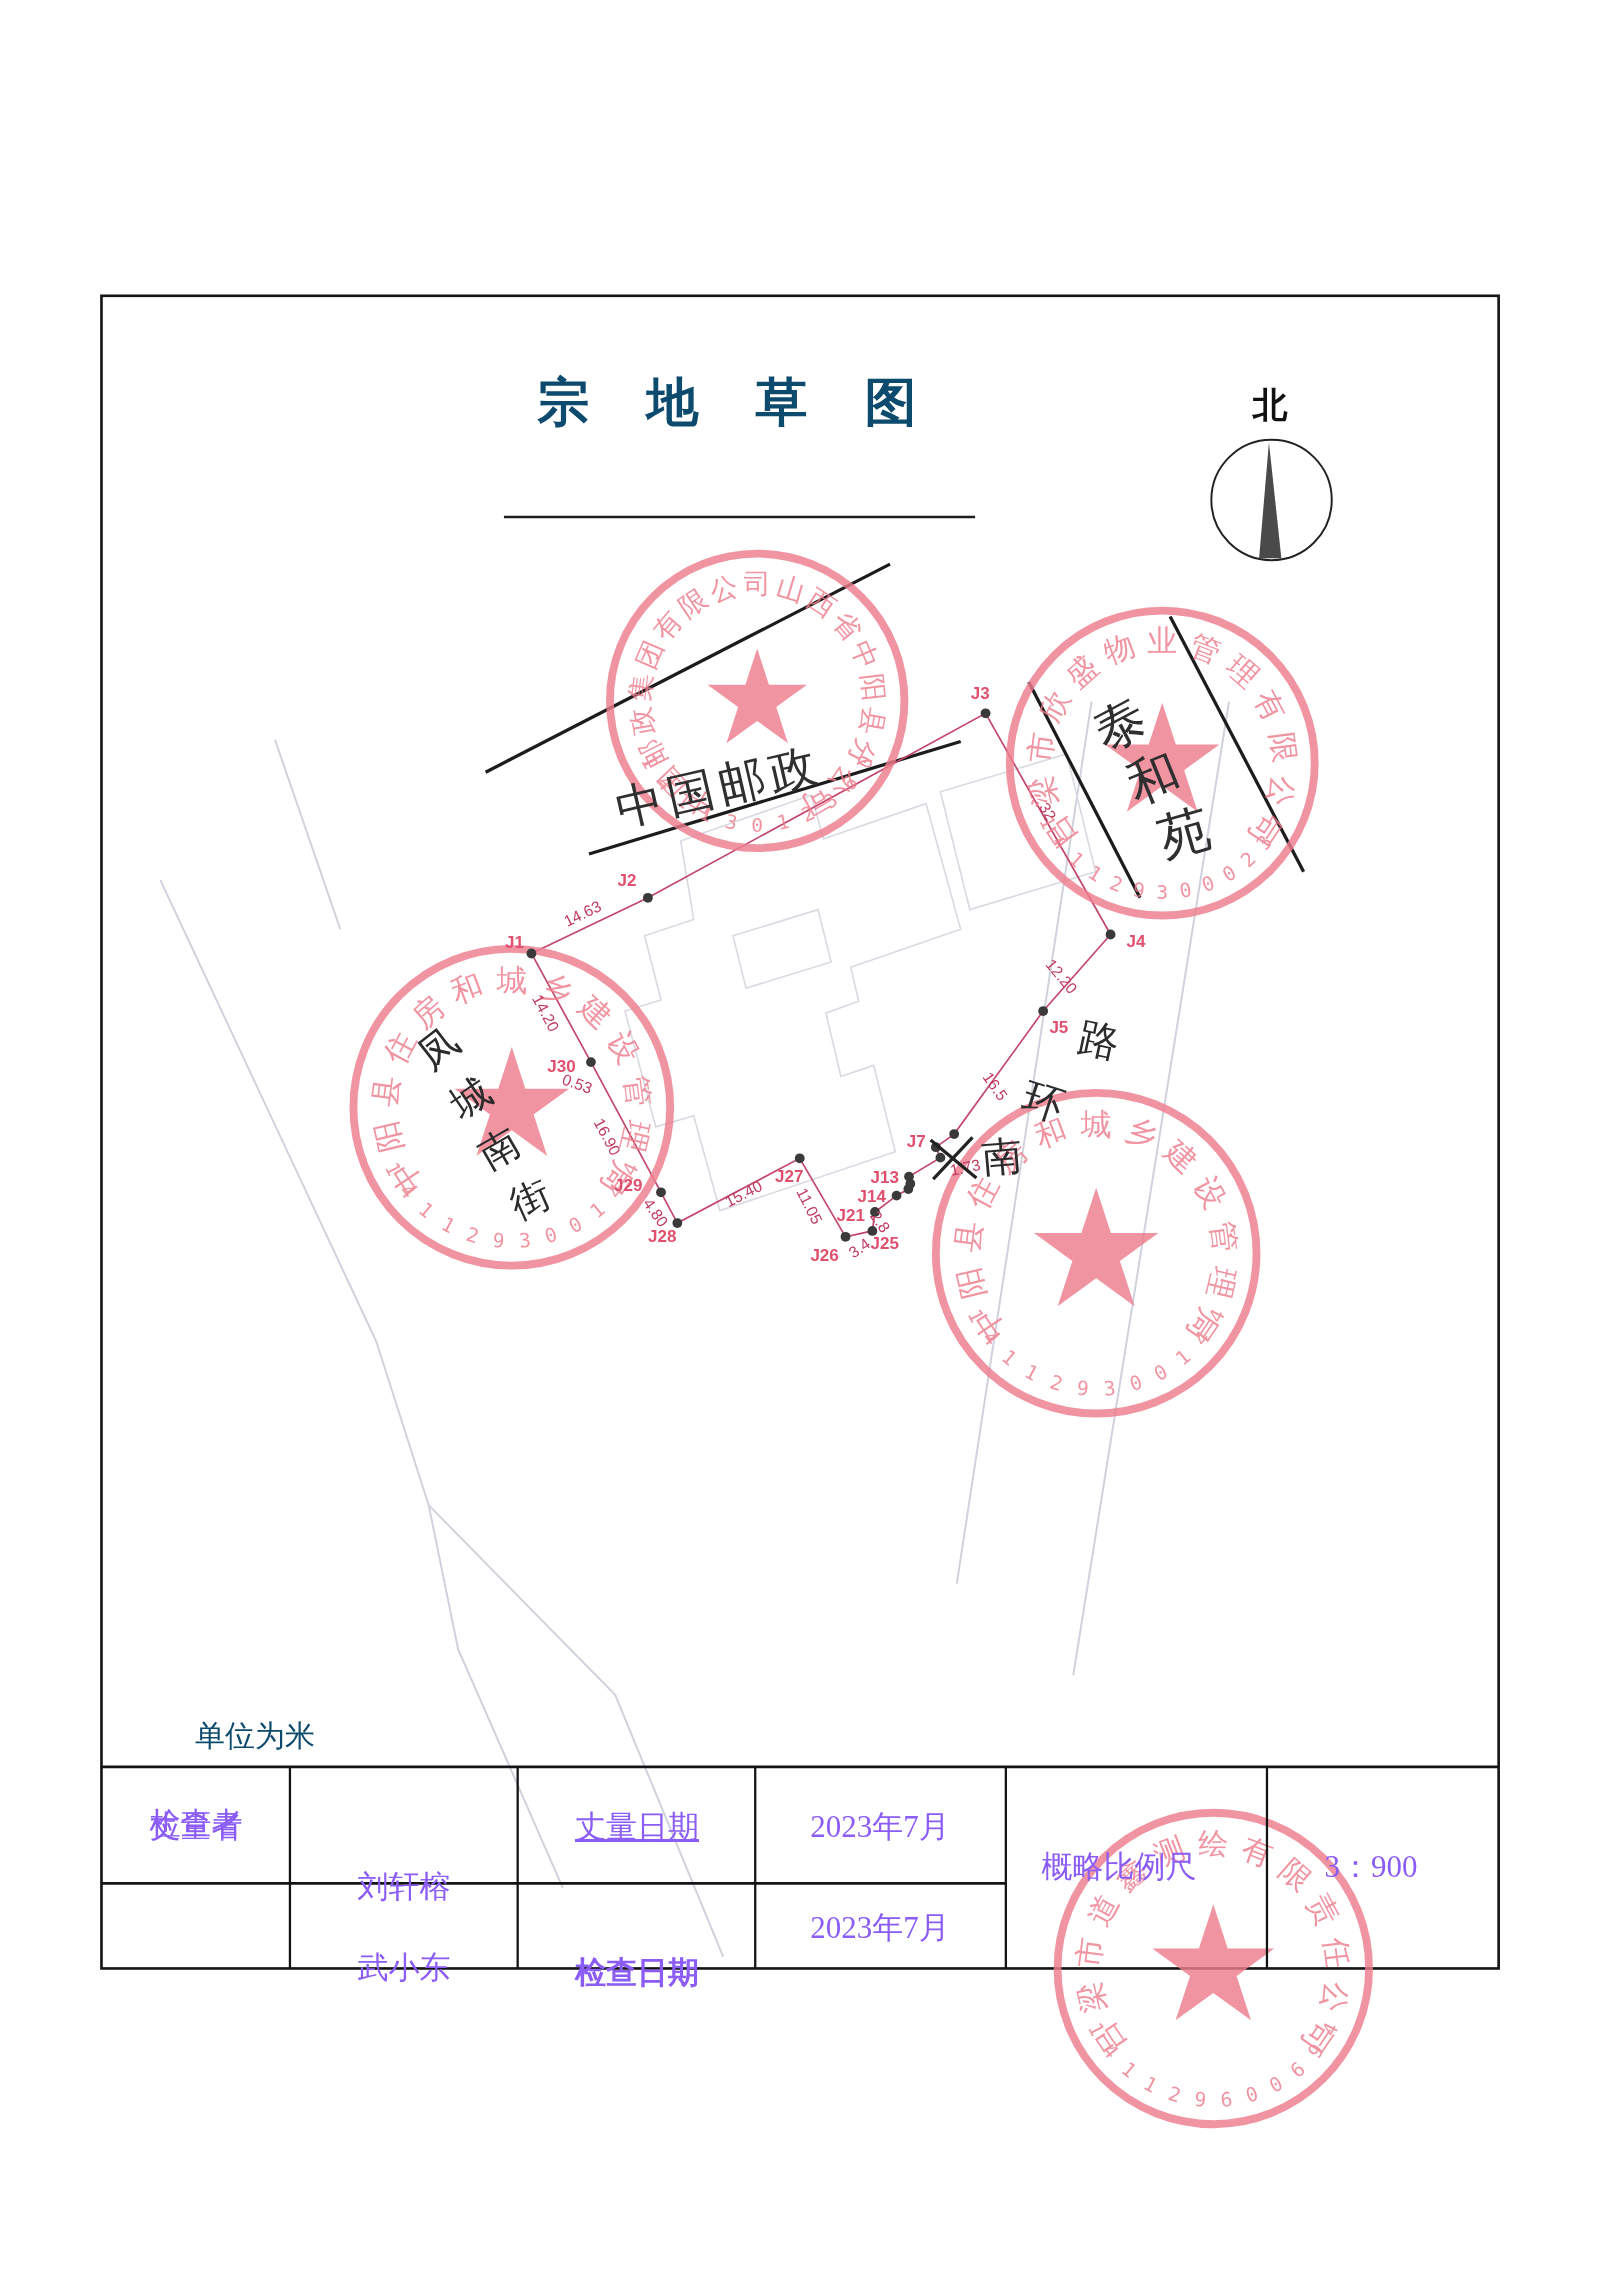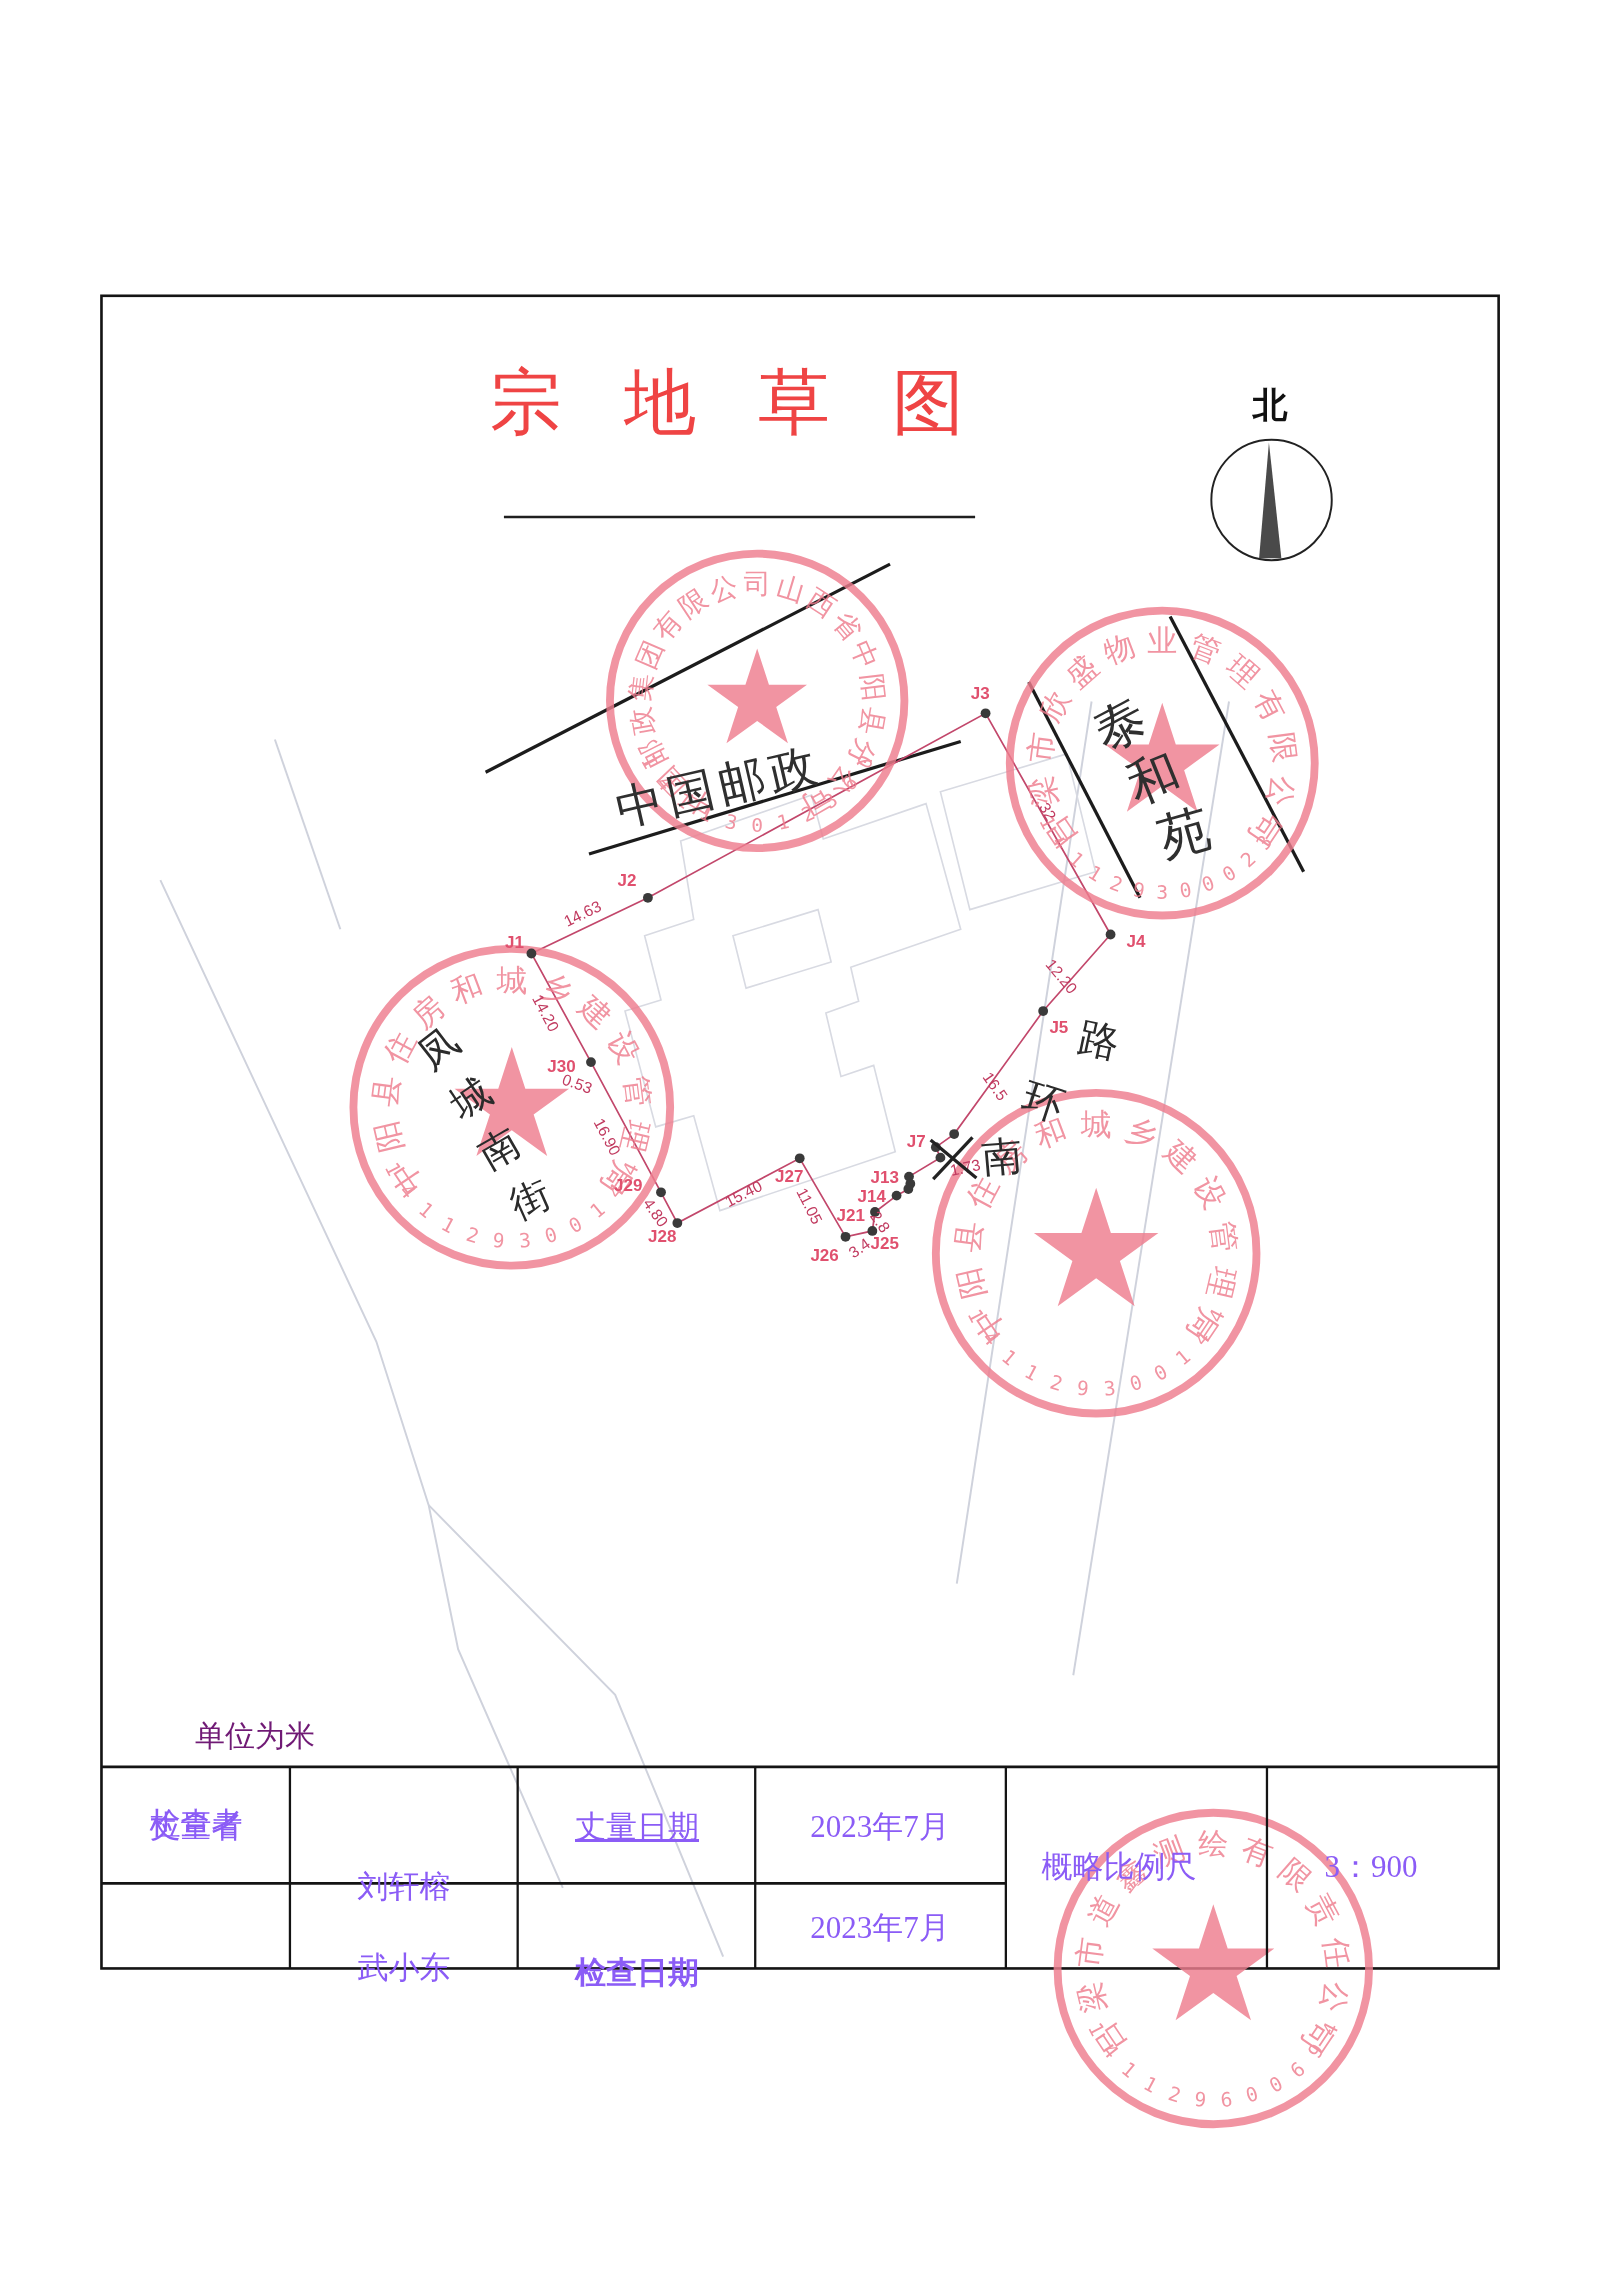--- a/index.html
+++ b/index.html
@@ -1,22 +1,22 @@
 <!DOCTYPE html>
 <html style="font-size:10.5px"><head>
 <meta charset="utf-8">
 <style>
   html,body{margin:0;padding:0;background:#ffffff;}
   #page{position:relative;width:1623px;height:2295px;background:#ffffff;overflow:hidden;
         font-family:"Liberation Serif","DejaVu Serif",serif;}
   .abs{position:absolute;}
   .ctr{transform:translate(-50%,-50%);}
-  #title{font-size:72px;color:#ef4444;letter-spacing:22px;white-space:nowrap;font-weight:400;}
+  #title{font-size:52px;color:#0c4a6e;letter-spacing:22px;white-space:nowrap;font-weight:700;}
   #north-label{font-size:35px;color:#111;font-weight:700;}
-  #unit-note{font-size:30px;color:#701a75;}
+  #unit-note{font-size:30px;color:#0c4a6e;}
   .cell{font-size:31px;color:#8b5cf6;white-space:nowrap;}
   #svgwrap{position:absolute;left:0;top:0;width:1623px;height:2295px;}
 </style>
 </head>
 <body>
 
 <div id="page">
   <div id="svgwrap">
     <svg id="sk" width="1623" height="2295" viewBox="0 0 2480 3507">
         <rect x="155" y="452" width="2135" height="2556" fill="none" stroke="#141414" stroke-width="4"></rect>

